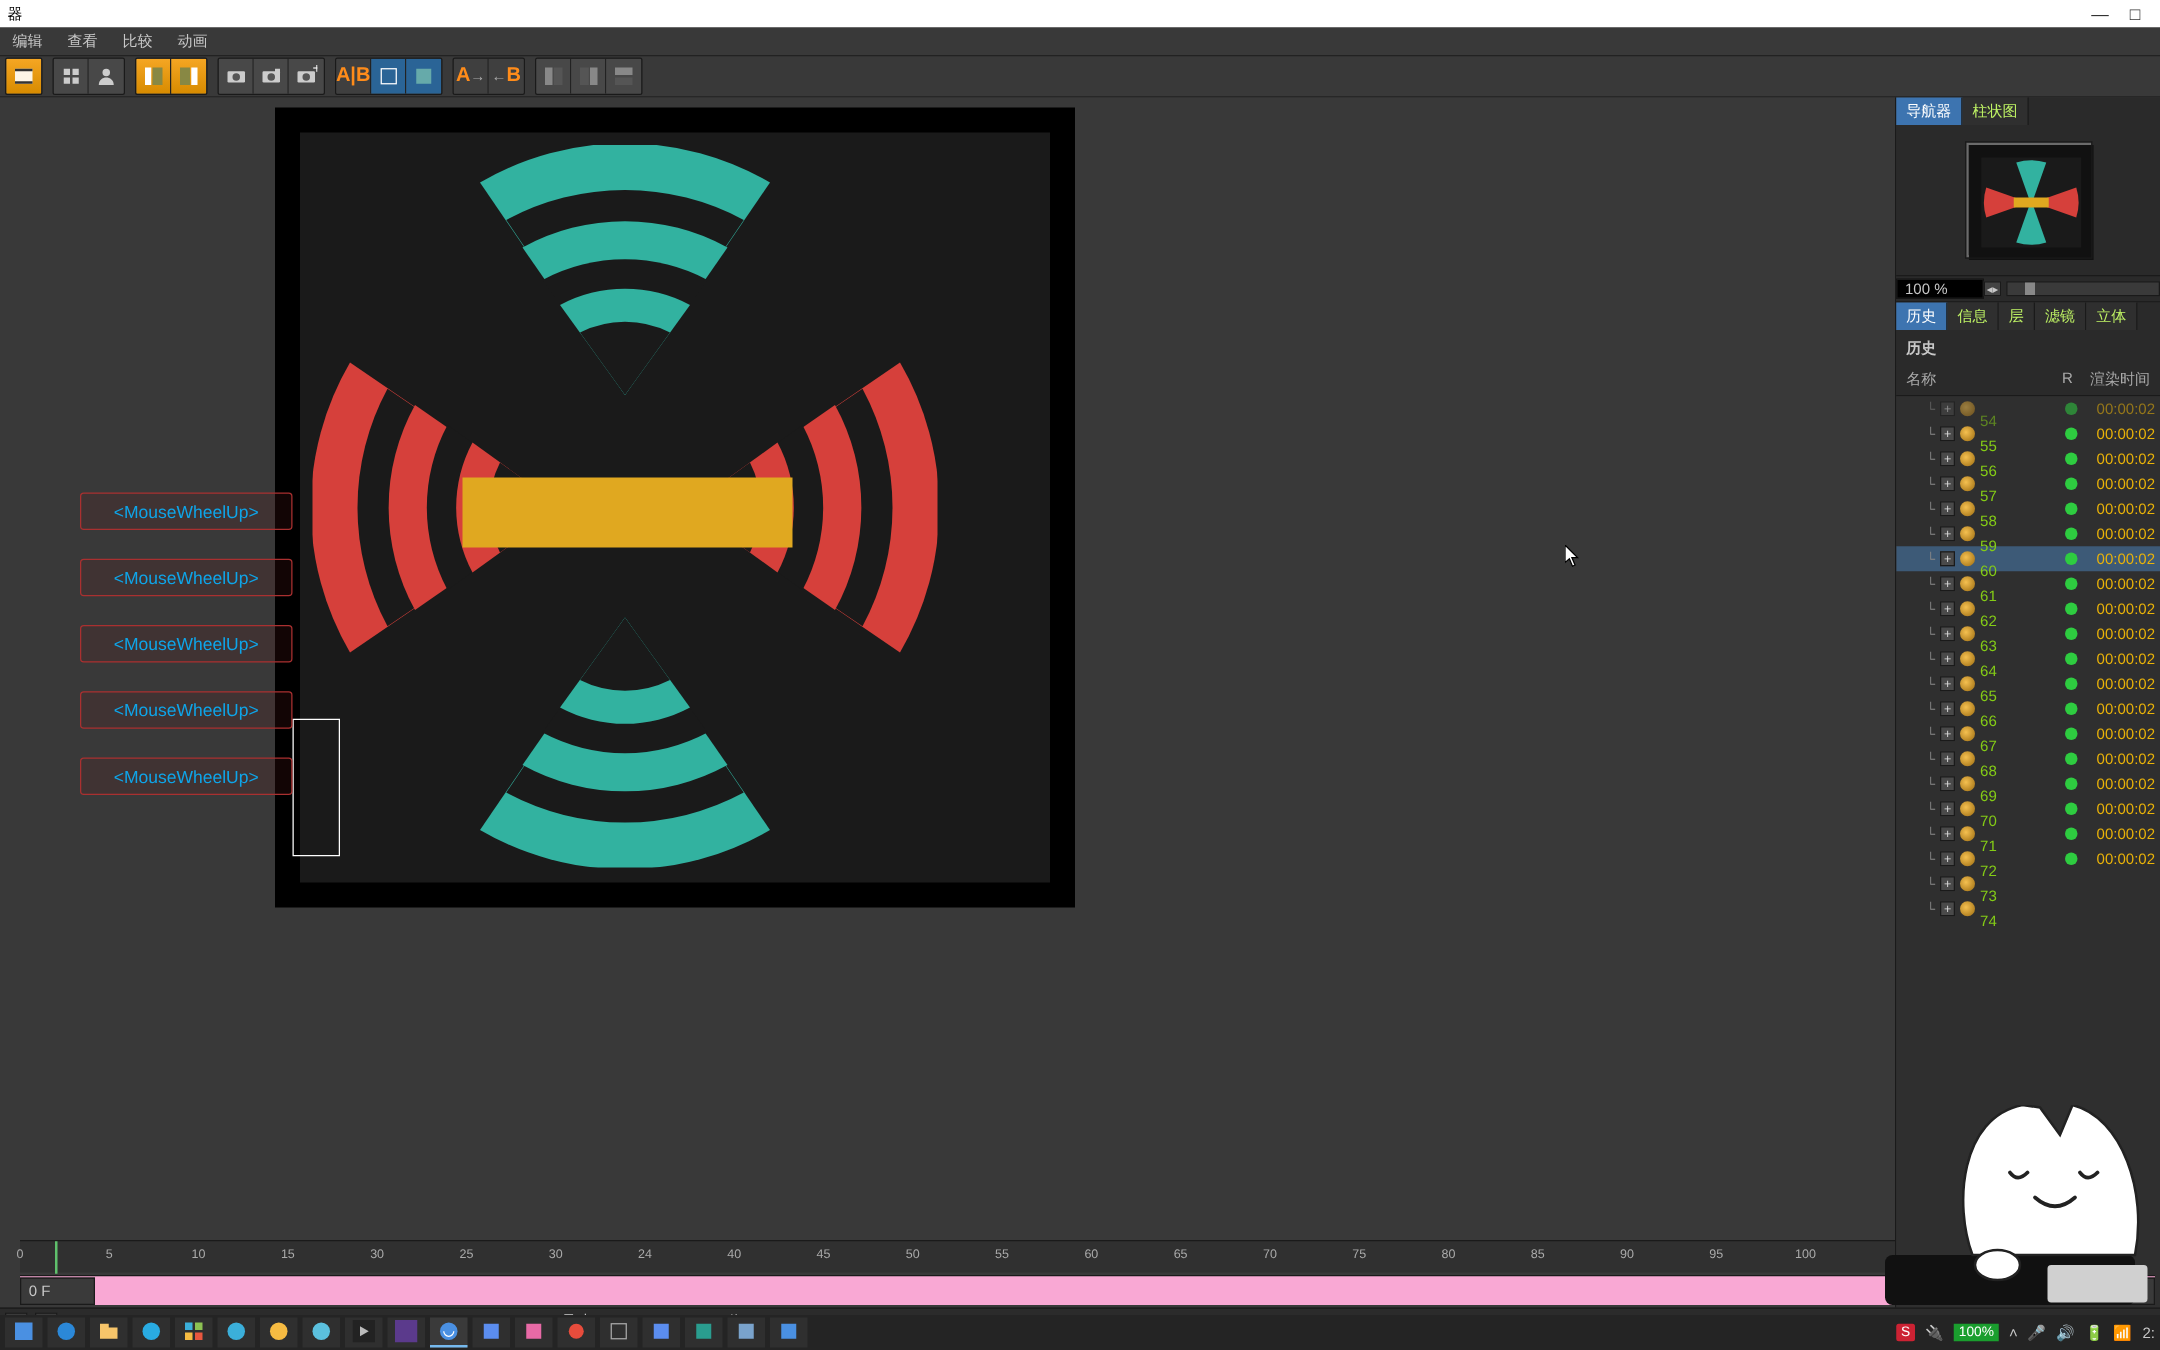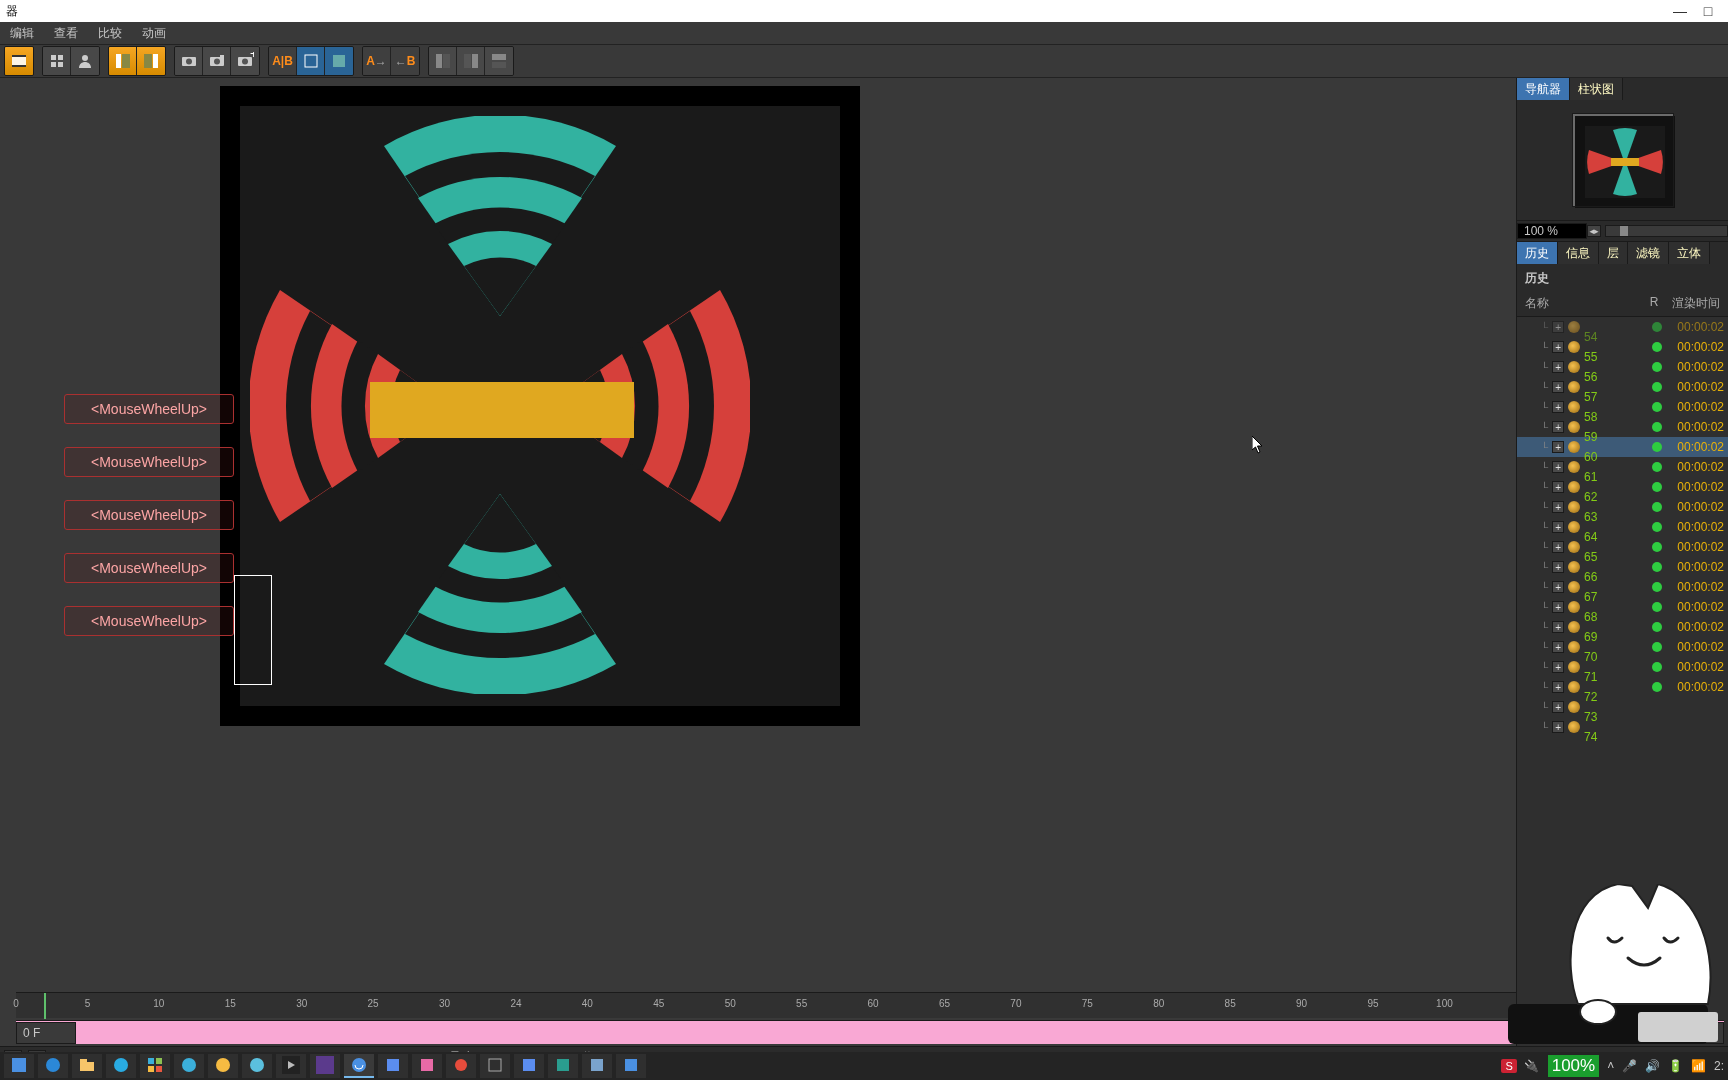--- a/index.html
+++ b/index.html
@@ -15,41 +15,41 @@
 .menubar span { padding: 0 10px; }
 
 
 .toolbar { height: 34px; background: #393939; border-top: 1px solid #222; border-bottom: 1px solid #222; display: flex; align-items: center; gap: 8px; padding: 0 4px; }
 .tgroup { display: flex; gap: 0; border: 1px solid #1a1a1a; border-radius: 2px; overflow: hidden; }
 .tbtn { width: 28px; height: 28px; background: #484848; border-right: 1px solid #222; display: flex; align-items: center; justify-content: center; }
 .tbtn:last-child { border-right: none; }
 .tbtn.active { background: #2a6496; }
 .tbtn.orange { background: linear-gradient(#f5a623, #d78b00); }
 .tbtn svg, .tbtn .ico { width: 18px; height: 18px; }
-.tbtn .ab { font-weight: bold; color: #e6e6e6; font-size: 12px; }
+.tbtn .ab { font-weight: bold; color: #e6e6e6; font-size: 16px; }
 .tbtn.a-orange { background: #3f3f3f; }
 .tbtn.a-orange .ab { color: #ff8c1a; }
 
 
 .main { position: absolute; top: 78px; left: 0; right: 0; bottom: 0; display: flex; }
 .viewport { flex: 1; background: #393939; position: relative; }
 .right { width: 212px; background: #2f2f2f; border-left: 1px solid #1a1a1a; display: flex; flex-direction: column; justify-content: center; }
 
 
 .render-wrap { position: absolute; left: 220px; top: 8px; width: 640px; height: 640px; background: #000; }
 .render { position: absolute; inset: 20px; background: #1a1a1a; }
 .yellow-bar { position: absolute; left: 130px; top: 276px; width: 264px; height: 56px; background: #e0a820; }
 
 
-.overlay-label { position: absolute; left: 64px; width: 170px; height: 30px; border: 1px solid #aa3030; border-radius: 3px; background: rgba(100,30,30,0.18); color: #fca5a5; font-size: 14px; display: flex; align-items: center; justify-content: center; }
+.overlay-label { position: absolute; left: 64px; width: 170px; height: 30px; border: 1px solid #aa3030; border-radius: 3px; background: rgba(100,30,30,0.18); color: #0ea5e9; font-size: 14px; display: flex; align-items: center; justify-content: center; }
 .sel-rect { position: absolute; left: 234px; top: 497px; width: 38px; height: 110px; border: 1px solid #fff; }
 
 
 .rp-tabs { display: flex; background: #2a2a2a; height: 22px; }
-.rp-tabs .tab { padding: 3px 8px; background: #2f2f2f; color: #fef9c3; border-right: 1px solid #1a1a1a; }
+.rp-tabs .tab { padding: 3px 8px; background: #2f2f2f; color: #bef264; border-right: 1px solid #1a1a1a; }
 .rp-tabs .tab.active { background: #3d74b0; color: #fff; }
 .nav-thumb-area { flex: 0 0 120px; background: #2a2a2a; display: flex; align-items: center; justify-content: center; }
 .nav-thumb { width: 100px; height: 92px; background: #111; border: 2px solid #6b6b6b; outline: 1px solid #1a1a1a; position: relative; }
 .zoom-row { height: 22px; display: flex; align-items: center; background: #2a2a2a; border-top: 1px solid #1a1a1a; border-bottom: 1px solid #1a1a1a; }
 .zoom-row .zval { width: 70px; padding: 0 6px; background: #000000; border: 1px solid #1a1a1a; }
 .zoom-row .spin { width: 14px; background: #444; text-align: center; font-size: 9px; border: 1px solid #1a1a1a; }
 .zoom-row .track { flex: 1; height: 12px; background: #3a3a3a; margin-left: 4px; position: relative; border: 1px solid #1a1a1a; }
 .zoom-row .thumb { position: absolute; left: 14px; top: 0; width: 8px; height: 100%; background: #888; }
 
 .rp-subtitle { padding: 6px 8px; background: #2a2a2a; font-weight: bold; }
@@ -84,21 +84,21 @@
 .infobar .prog .fill { width: 56%; height: 100%; background: #5d8ec6; }
 .infobar .txt { color: #c8c8c8; }
 .infobar .gap { width: 200px; }
 
 
 .taskbar { position: absolute; bottom: 0; left: 0; right: 0; height: 28px; background: #242424; display: flex; align-items: center; gap: 4px; padding: 0 4px; }
 .taskbar .tsk { width: 30px; height: 24px; background: #2f2f2f; display: flex; align-items: center; justify-content: center; border-bottom: 2px solid transparent; }
 .taskbar .tsk.active { border-bottom-color: #76B9ED; background: #3a3a3a; }
 .taskbar .tray { margin-left: auto; display: flex; align-items: center; gap: 8px; color: #c8c8c8; }
 .tray .chip { background: #c23; color: #fff; padding: 1px 4px; border-radius: 2px; font-size: 11px; }
-.tray .pct { background: #1a9e2e; color: #fff; padding: 1px 4px; font-size: 17px; }
+.tray .pct { background: #1a9e2e; color: #fff; padding: 1px 4px; font-size: 11px; }
 
 
 .mascot { position: absolute; right: -10px; bottom: 26px; width: 230px; height: 170px; pointer-events: none; }
 
 .cursor { position: absolute; width: 12px; height: 18px; }
 </style>
 </head>
 <body>
 
 <div class="titlebar">

